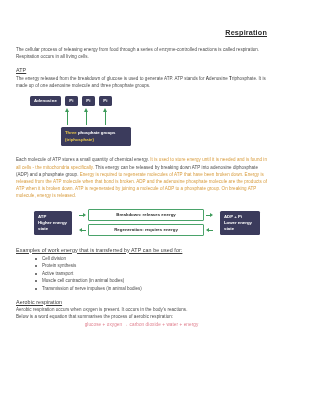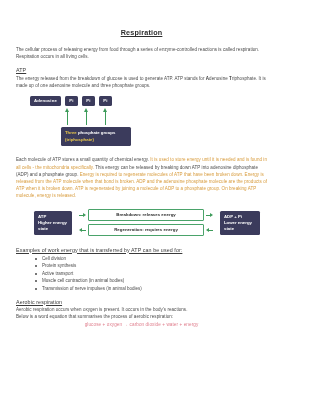--- a/index.html
+++ b/index.html
@@ -17,21 +17,21 @@
   .page {
     width: 283px;
     height: 400px;
     box-sizing: border-box;
     padding: 18px 16px 8px 16px;
     position: relative;
   }
 
   
   .doc-title {
-    text-align: center;
+    text-align: right;
     font-size: 7.2px;
     font-weight: bold;
     color: #2c2c2c;
     text-decoration: underline;
     letter-spacing: 0.2px;
     margin: 10px 0 9px 0;
   }
   .sec-head {
     font-size: 5.3px;
     font-weight: normal;

